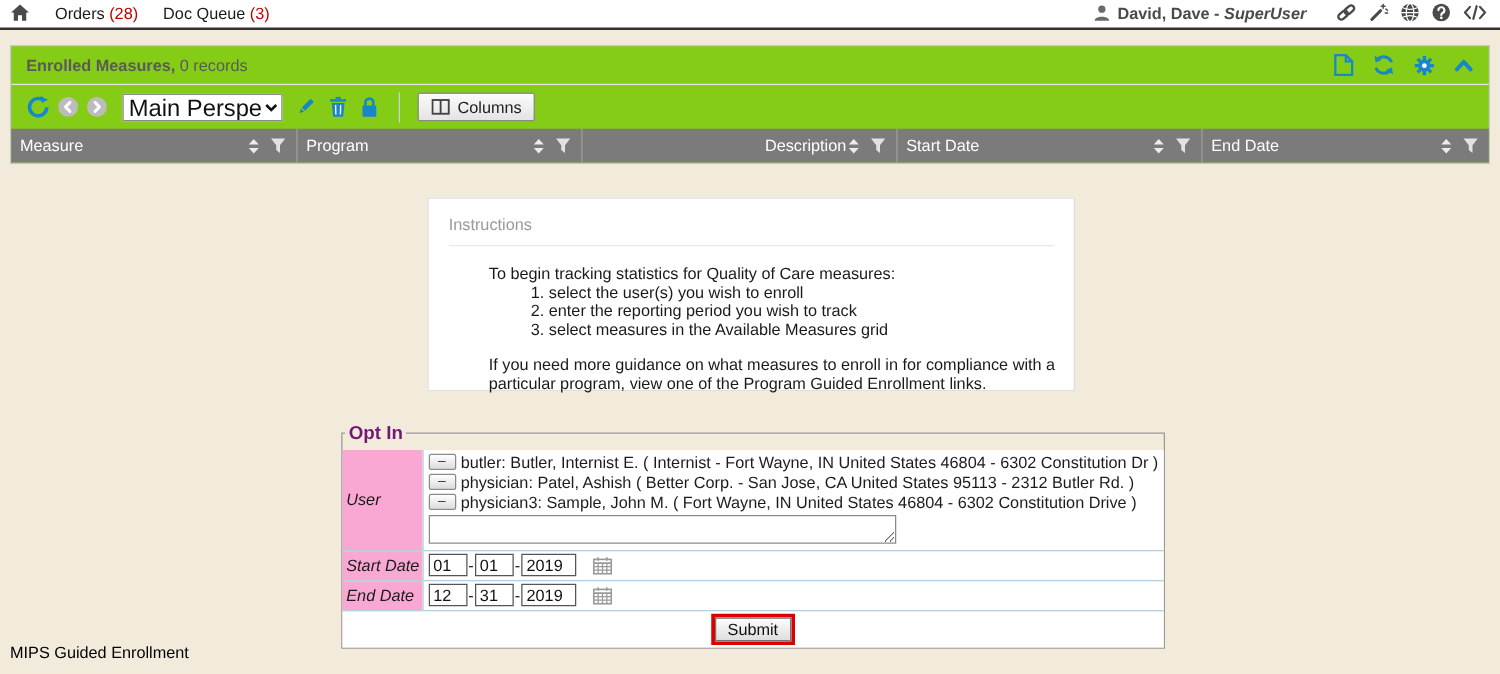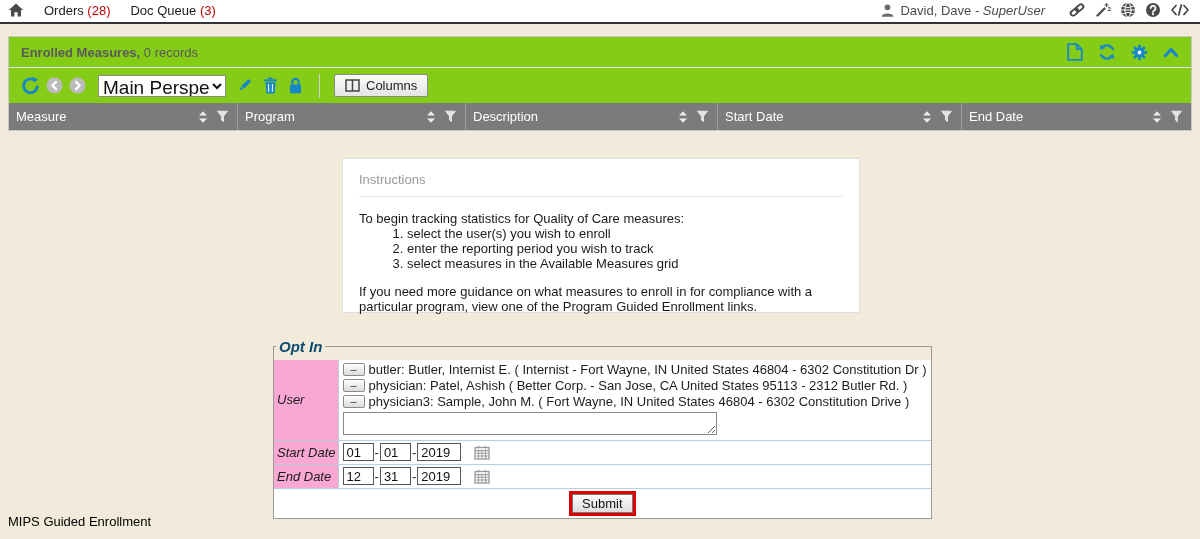--- a/index.html
+++ b/index.html
@@ -18,21 +18,21 @@
   .topbar {
     position:absolute; top:0; left:0; width:1200px; height:24px;
     background:#ffffff; border-bottom:2px solid #323232;
     display:flex; align-items:center; justify-content:space-between;
     padding:0 10px 2px 8px;
   }
   .topbar-left, .topbar-right { display:flex; align-items:center; height:22px; }
   .nav-item { margin-left:20px; cursor:pointer; color:#1a1a1a; }
   .nav-item:first-of-type { margin-left:24px; }
   .nav-count { color:#c00000; }
-  .user-chip { display:flex; align-items:center; color:#4a4a4a; margin-right:14px; }
+  .user-chip { display:flex; align-items:center; color:#4a4a4a; margin-right:14px;font-weight:bold; }
   .user-chip .role { font-style:italic; }
   .tb-icon { color:#4a4a4a; margin-left:9px; cursor:pointer; }
 
   
   .panel {
     position:absolute; top:36px; left:8px; width:1184px;
     background:#84cc16; border:1px solid #c8c8c8;
   }
   .panel-header {
     height:31px; display:flex; align-items:center; justify-content:space-between;
@@ -63,41 +63,41 @@
   }
 
   .grid-header { display:flex; height:27px; background:#7b7b7b; }
   .grid-col {
     display:flex; align-items:center; justify-content:space-between;
     color:#ffffff; padding-left:7px; border-left:1px solid #9d9d9d;
     cursor:pointer;
   }
   .grid-col:first-child { border-left:none; }
   .grid-col .colicons { display:flex; align-items:center; gap:7px; margin-right:8px; }
-  .c1{width:228px;} .c2{width:228px;} .c3{width:252px;} .c4{width:244px;} .c5{width:230px;}
+  .c1{width:228px;} .c2{width:228px;} .c3{width:252px;justify-content:flex-end;} .c4{width:244px;} .c5{width:230px;}
 
   
   .instructions {
     position:absolute; top:158px; left:342px; width:518px; height:155px;
     background:#ffffff; border:1px solid #dedede;
     padding:13px 16px 0 16px;
   }
   .instructions-title { color:#999; padding-bottom:9px; border-bottom:1px solid #e8e8e8; }
-  .instructions-body { margin-top:14px; color:#1a1a1a; line-height:15px; }
+  .instructions-body { margin-top:14px; color:#1a1a1a; line-height:15px;margin-left:32px; }
   .instructions-body ol { margin:0; padding-left:48px; }
   .instructions-note { margin-top:13px; color:#1a1a1a; line-height:15px; width:480px; }
 
   
   .optin {
     position:absolute; top:338px; left:273px; width:657px;
   }
   .optin fieldset {
     border:1px solid #9a9a9a; padding:5px 0 0 0;
   }
-  .optin legend { color:#0c4a6e; font-weight:bold; font-size:15px; margin-left:2px; padding:0 3px;font-style:italic; }
+  .optin legend { color:#701a75; font-weight:bold; font-size:15px; margin-left:2px; padding:0 3px; }
   table.optin-table { width:100%; border-collapse:collapse; }
   .optin-table td { vertical-align:top; font-size:13px; }
   td.lbl {
     width:64px; background:#f9a8d4; padding:4px 2px 2px 3px;
     border-right:1px solid #b7cde0; color:#1a1a1a; white-space:nowrap;font-style:italic;
   }
   td.val { background:#ffffff; padding:1px 4px 2px 4px; }
   tr.bordered td { border-top:1px solid #b7cde0; }
   td.lbl.mid { vertical-align:middle; padding-top:0; }
 

